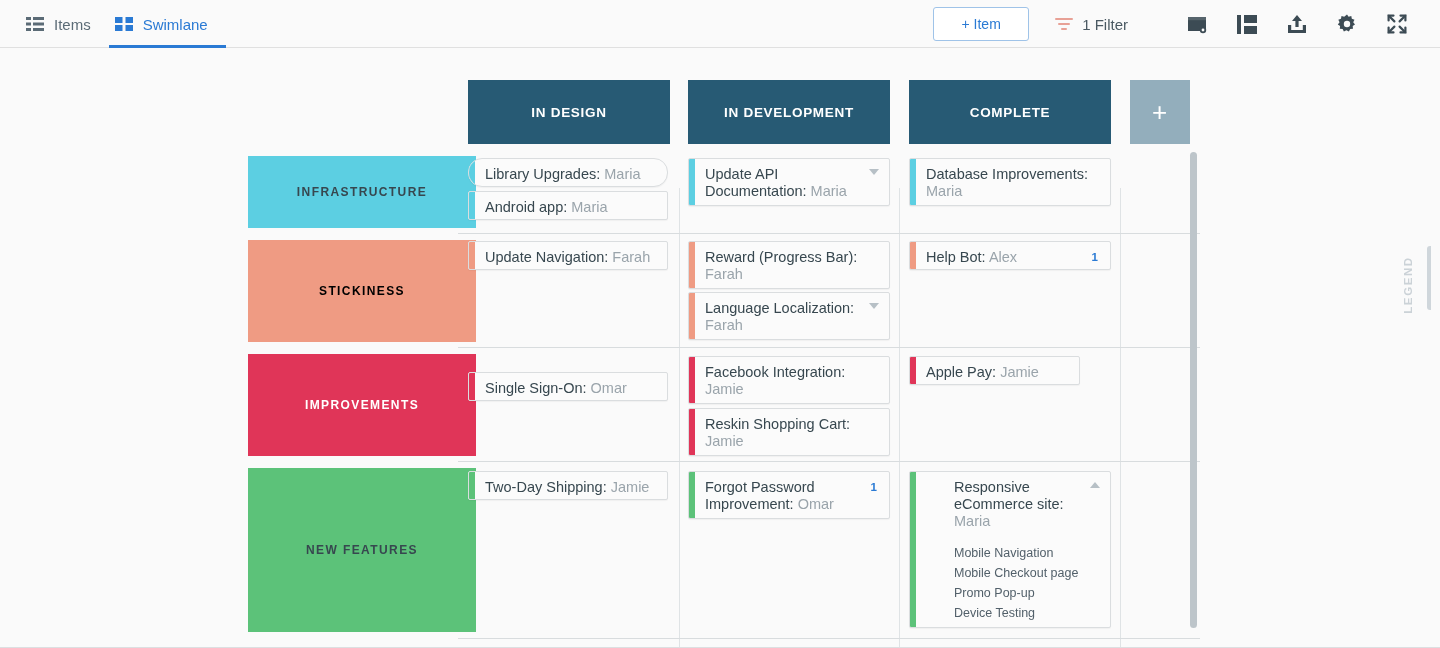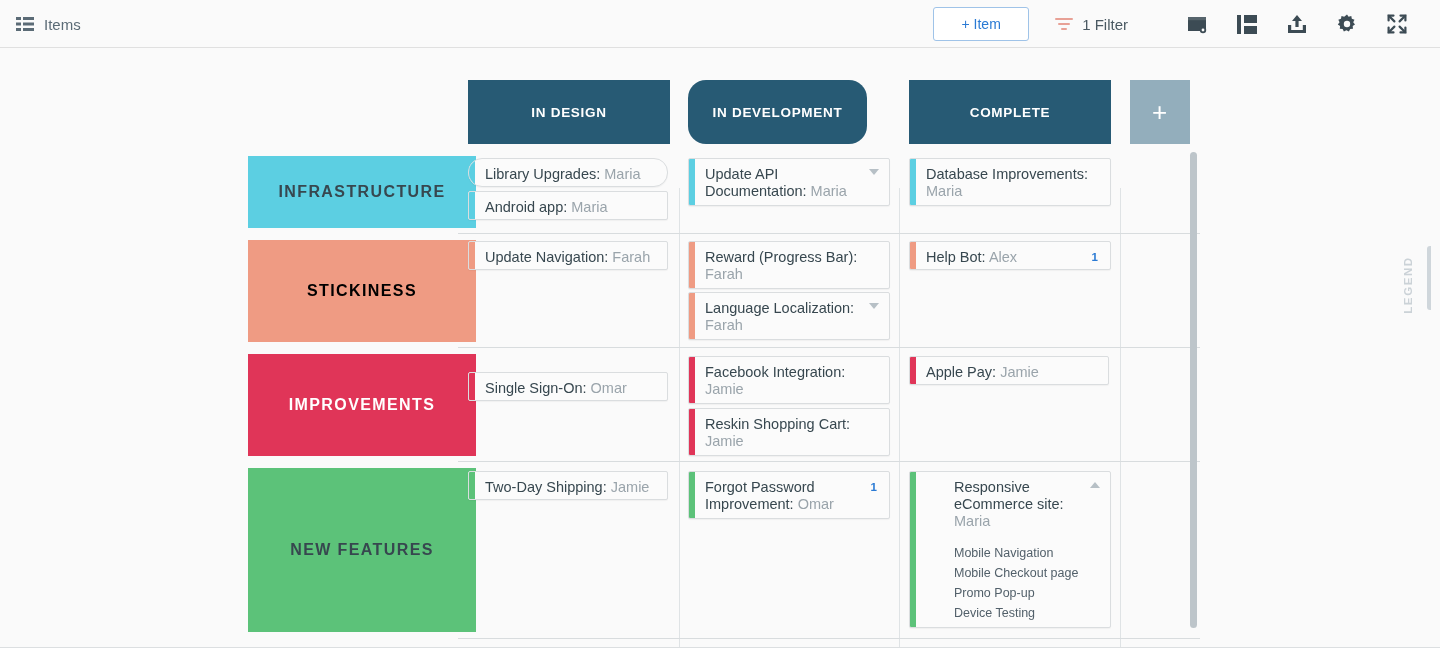--- a/index.html
+++ b/index.html
@@ -12,21 +12,21 @@
   }
 
   
   .topbar {
     position: absolute; top: 0; left: 0;
     width: 1440px; height: 48px;
     background: #fafafa;
     border-bottom: 1px solid #e0e0e0;
     display: flex; align-items: stretch;
   }
-  .tabs { display: flex; align-items: stretch; height: 48px; padding-left: 10px; }
+  .tabs { display: flex; align-items: stretch; height: 48px; padding-left: 20px; }
   .tab {
     display: flex; align-items: center; gap: 10px;
     padding: 0 18px 0 6px;
     height: 48px;
     font-size: 15px;
     color: #5b6b76;
     cursor: pointer;
     position: relative;
   }
   .tab.active { color: #2a7ad4; }
@@ -109,21 +109,21 @@
   .col-sep {
     position: absolute;
     top: 140px; width: 1px;
     background: #dfe3e5;
   }
 
   .lane-label {
     position: absolute;
     left: 248px; width: 228px;
     display: flex; align-items: center; justify-content: center;
-    font-size: 16px; font-weight: bold; letter-spacing: 1.4px;
+    font-size: 12px; font-weight: bold; letter-spacing: 1.4px;
     text-align: right;
   }
 
   
   .card {
     position: absolute;
     background: #fbfbfb;
     border: 1px solid #dadddf;
     border-radius: 2px;
     box-shadow: 0 1px 1px rgba(0,0,0,0.04);
@@ -211,20 +211,31 @@
           <rect x="7" y="0" width="11" height="3" fill="#5b6b76"></rect>
           <rect x="0" y="5.5" width="5" height="3" fill="#5b6b76"></rect>
           <rect x="7" y="5.5" width="11" height="3" fill="#5b6b76"></rect>
           <rect x="0" y="11" width="5" height="3" fill="#5b6b76"></rect>
           <rect x="7" y="11" width="11" height="3" fill="#5b6b76"></rect>
         </svg>
       </span>
       <span class="tab-label">Items</span>
     </div>
 
+    <div class="tab active">
+      <span class="ico">
+        <svg class="ico-swim" viewBox="0 0 18 14">
+          <rect x="0" y="0" width="7.5" height="6" fill="#2a7ad4"></rect>
+          <rect x="10.5" y="0" width="7.5" height="6" fill="#2a7ad4"></rect>
+          <rect x="0" y="8" width="7.5" height="6" fill="#2a7ad4"></rect>
+          <rect x="10.5" y="8" width="7.5" height="6" fill="#2a7ad4"></rect>
+        </svg>
+      </span>
+      <span class="tab-label">Swimlane</span>
+    </div>
   </div>
 
   <div class="topbar-right">
     <div class="add-item-btn">+ Item</div>
 
     <div class="filter-btn">
       <span>
         <svg class="ico-filter" viewBox="0 0 18 14">
           <rect x="0" y="1" width="18" height="2" rx="1" fill="#e8a196"></rect>
           <rect x="3" y="6" width="12" height="2" rx="1" fill="#e8a196"></rect>
@@ -279,21 +290,21 @@
         </g>
       </svg>
     </div>
   </div>
 </div>
 
 <div class="board">
 
   <div class="col-headers">
     <div class="col-head" style="left:468px;width:202px;">IN DESIGN</div>
-    <div class="col-head" style="left:688px;width:179px;border-radius:18px;">IN DEVELOPMENT</div>
+    <div class="col-head" style="left:688px;width:202px;">IN DEVELOPMENT</div>
     <div class="col-head" style="left:909px;width:202px;">COMPLETE</div>
     <div class="col-head add" style="left:1130px;width:60px;">+</div>
   </div>
 
   <div class="col-sep" style="left:679px;height:492px;"></div>
   <div class="col-sep" style="left:899px;height:492px;"></div>
   <div class="col-sep" style="left:1120px;height:492px;"></div>
 
   <div class="row-sep" style="top:185px;"></div>
   <div class="row-sep" style="top:299px;"></div>
@@ -386,21 +397,21 @@
     </div>
   </div>
   <div class="card" style="left:688px;top:360px;width:202px;height:48px;">
     <div class="bar" style="background:#e03558;"></div>
     <div class="body">
       <span class="ttl">Reskin Shopping Cart:</span>
       <span class="who">Jamie</span>
     </div>
   </div>
 
-  <div class="card" style="left:909px;top:308px;width:200px;height:29px;">
+  <div class="card" style="left:909px;top:308px;width:171px;height:29px;">
     <div class="bar" style="background:#e03558;"></div>
     <div class="body">
       <span class="ttl">Apple Pay:</span>
       <span class="who">Jamie</span>
     </div>
   </div>
 
   <div class="card" style="left:468px;top:423px;width:200px;height:29px;">
     <div class="bar" style="background:#5cc279;"></div>
     <div class="body">

